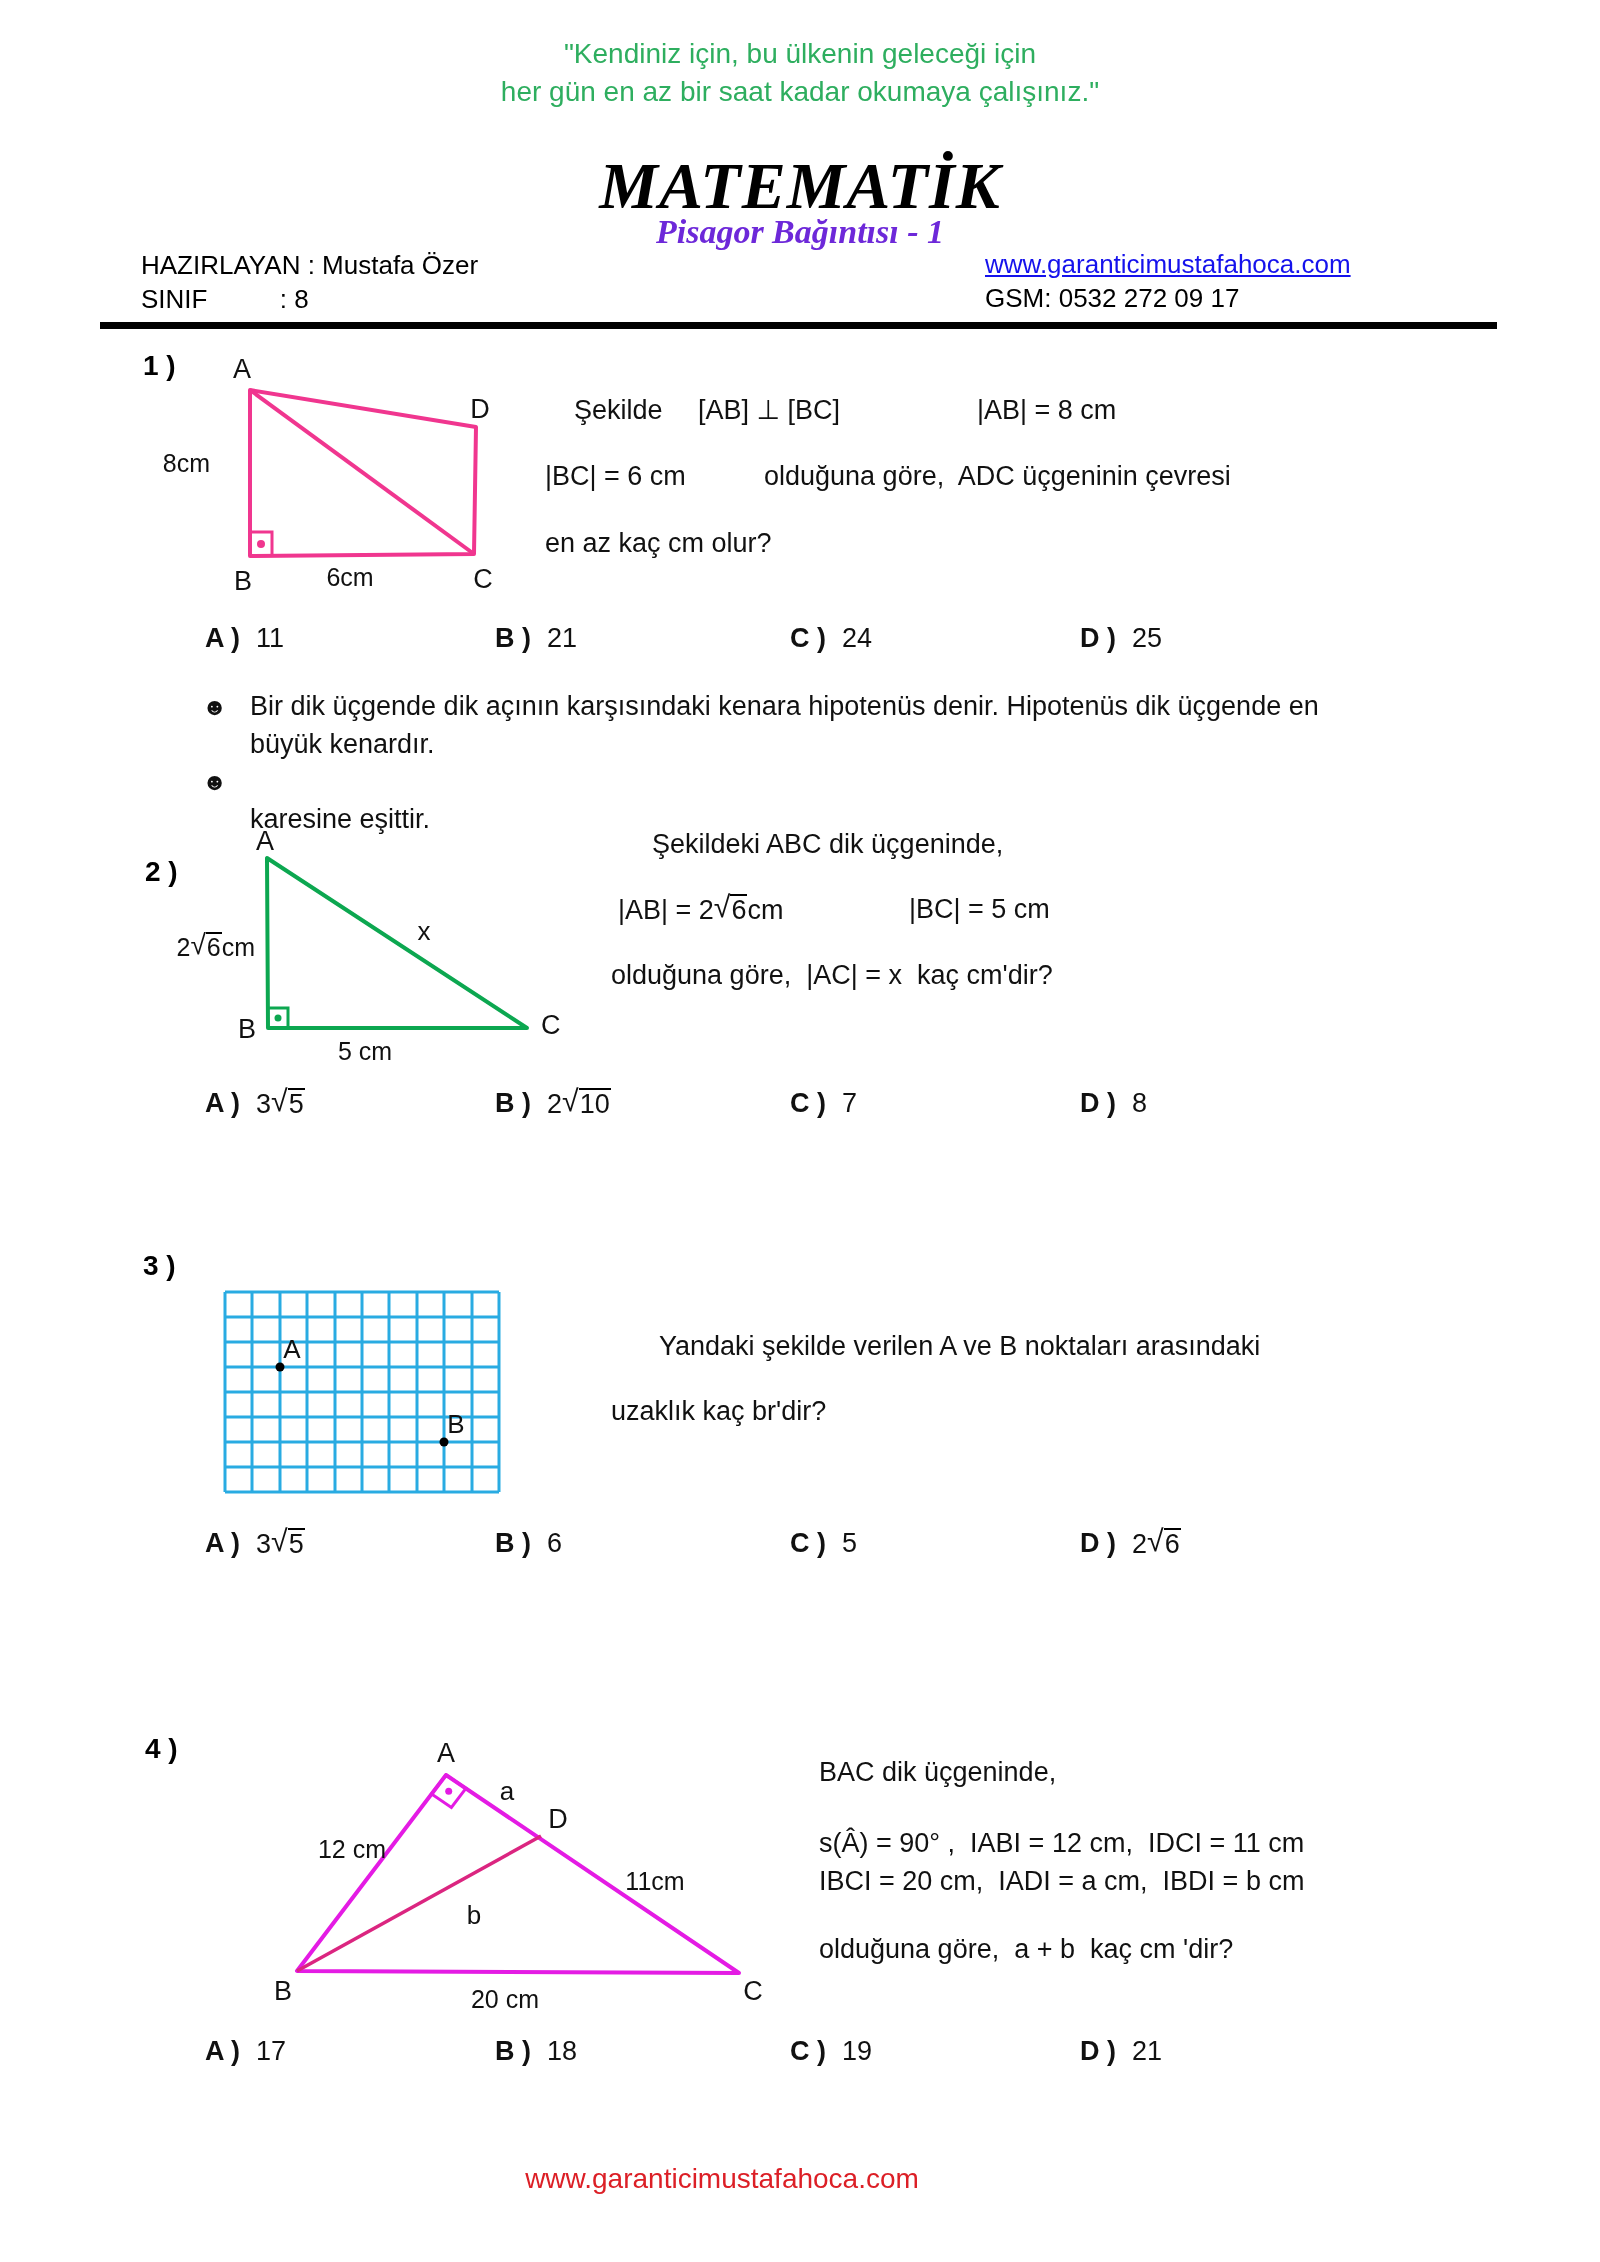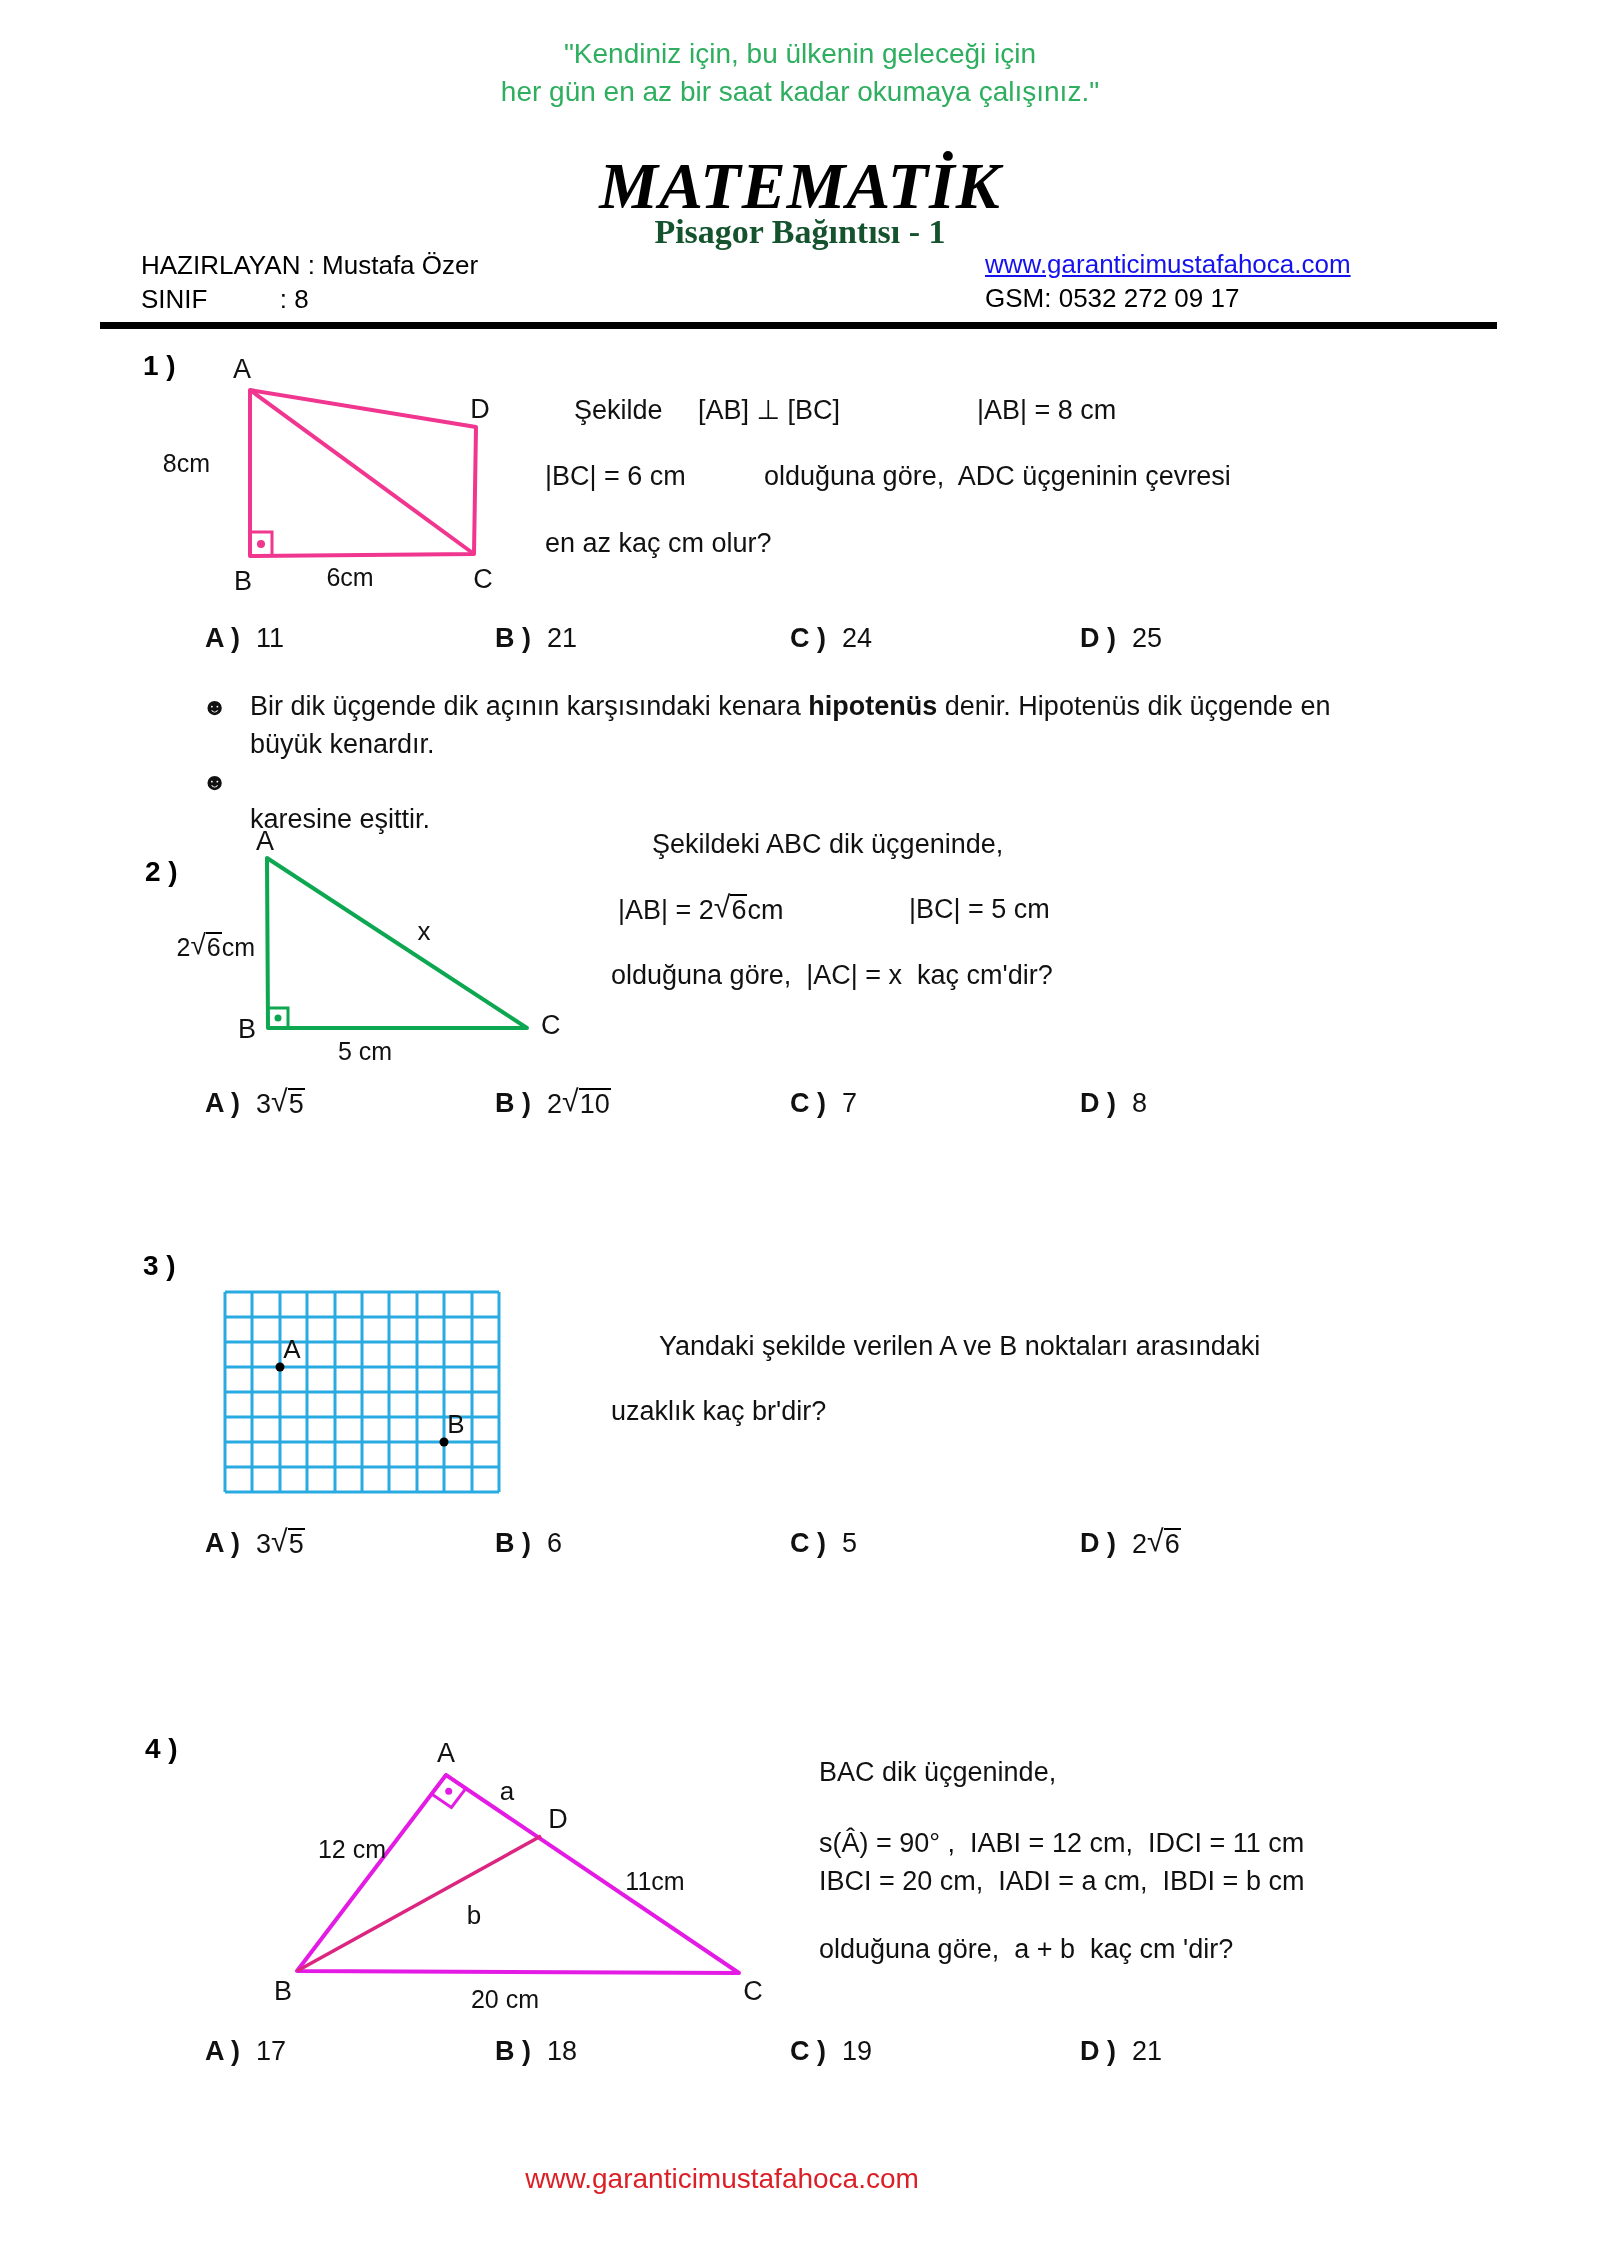--- a/index.html
+++ b/index.html
@@ -2,31 +2,31 @@
 <html><head>
 <meta charset="utf-8">
 <style>
   html,body{margin:0;padding:0;background:#ffffff;}
   .page{position:relative;width:1600px;height:2262px;background:#ffffff;overflow:hidden;
         font-family:"Liberation Sans",sans-serif;color:#111;}
   .t{position:absolute;white-space:pre;font-size:27px;line-height:1.15;}
   .center{left:0;width:1600px;text-align:center;}
   .green{color:#2EAE5F;font-size:28px;}
   .title{font-family:"Liberation Serif",serif;font-style:italic;font-weight:bold;font-size:66px;letter-spacing:1px;color:#000;}
-  .subtitle{font-family:"Liberation Serif",serif;font-weight:bold;font-size:34px;color:#14532d;}
+  .subtitle{font-family:"Liberation Serif",serif;font-style:italic;font-weight:bold;font-size:34px;color:#6d28d9;}
   .info{font-size:26px;color:#000;}
   .link{color:#1512EC;text-decoration:underline;}
   .divider{position:absolute;left:100px;top:322px;width:1397px;height:7px;background:#000;}
   .qnum{font-weight:bold;font-size:28px;color:#000;}
   .ans{position:absolute;display:flex;gap:16px;font-size:27px;align-items:flex-start;}
   .al{font-weight:bold;}
   .rsign{font-size:1.12em;line-height:1;position:relative;top:-2px;}
   .rval{border-top:2.5px solid #000;line-height:1.05;display:inline-block;padding:0 1px;}
   .bullet{font-size:24px;}
-  .bold{font-weight:bold;}
+  .bold{font-weight:normal;}
   .footer{position:absolute;left:472px;top:2163px;width:500px;text-align:center;
           color:#DC1F26;font-size:28px;}
   svg{position:absolute;}
   svg text{font-family:"Liberation Sans",sans-serif;fill:#111;}
   .dlabel{position:absolute;font-size:25px;white-space:nowrap;}
 </style>
 </head>
 <body>
 
 <div class="page">

